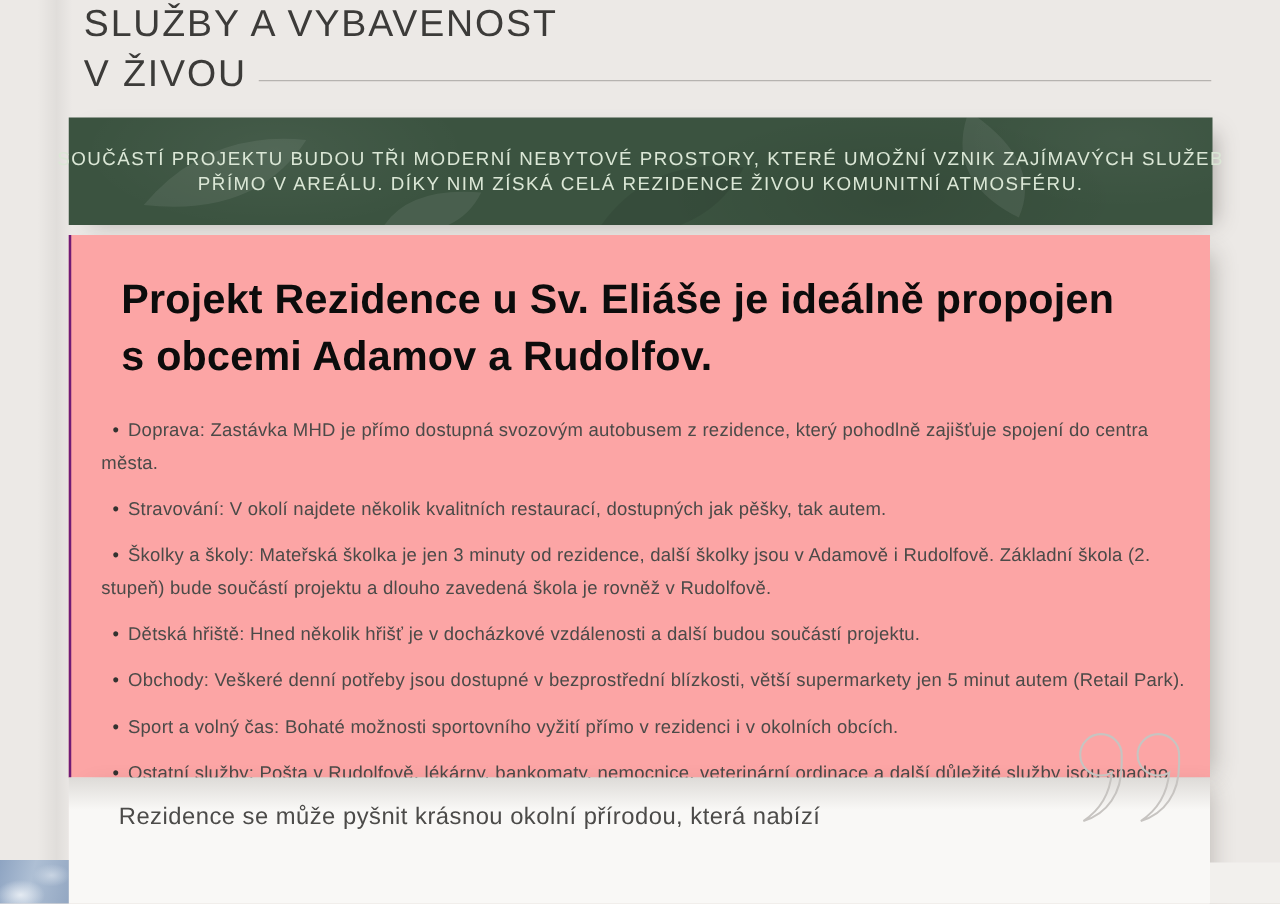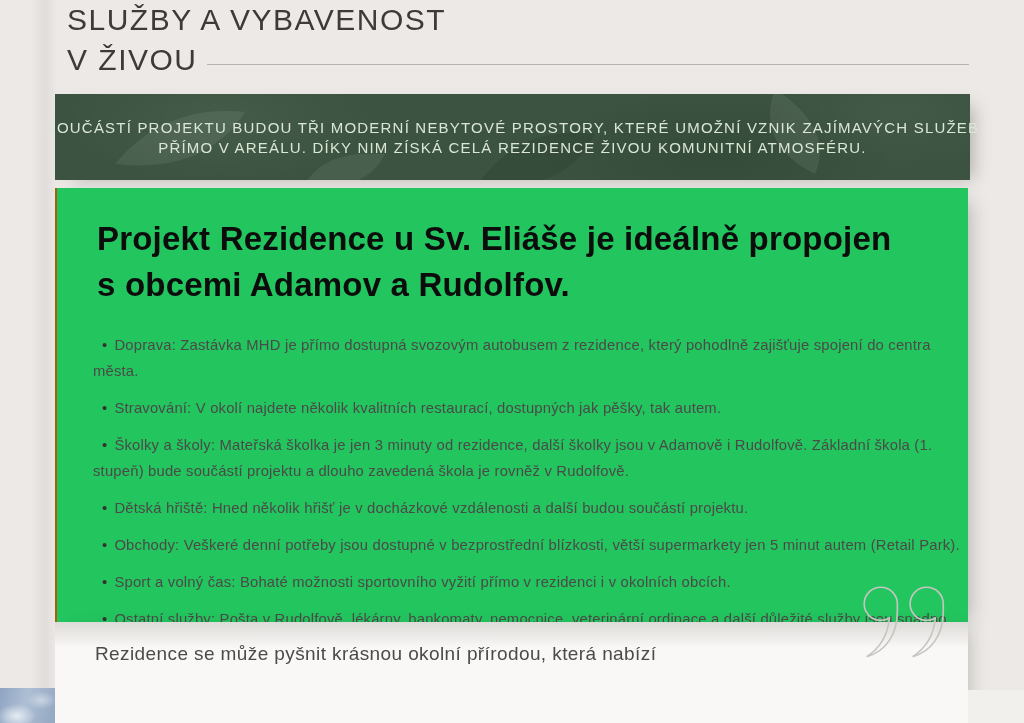--- a/index.html
+++ b/index.html
@@ -73,36 +73,36 @@
     text-align: center;
     white-space: nowrap;
     z-index: 1;
   }
 
   
   .card {
     position: absolute;
     left: 55px; top: 188px;
     width: 913px; height: 434px;
-    background: #22c55e;
-    border-left: 2px solid #a16207;
+    background: #fca5a5;
+    border-left: 2px solid #701a75;
     box-shadow: 10px 6px 18px -8px rgba(70,64,56,0.32);
   }
   .card-heading {
     margin: 28px 0 0 40px;
     color: #0c0c0c;
     font-size: 33px;
     font-weight: 700;
     line-height: 46px;
     letter-spacing: 0.2px;
   }
   .card-heading .h-line { display: block; white-space: nowrap; }
 
   .bullet-list {
-    margin: 24px 0 0 36px;
+    margin: 24px 0 0 24px;
     width: 880px;
   }
   .bullet-item {
     color: #4b4a48;
     font-size: 14.8px;
     line-height: 26px;
     letter-spacing: 0.2px;
     text-indent: 9px;
     margin-bottom: 11px;
   }
@@ -182,21 +182,21 @@
 
   <div class="card">
     <h2 class="card-heading">
       <span class="h-line">Projekt Rezidence u Sv. Eliáše je ideálně propojen</span>
       <span class="h-line">s obcemi Adamov a Rudolfov.</span>
     </h2>
 
     <div class="bullet-list">
       <p class="bullet-item"><span class="bullet-dot">•</span><span>Doprava: Zastávka MHD je přímo dostupná svozovým autobusem z rezidence, který pohodlně zajišťuje spojení do centra města.</span></p>
       <p class="bullet-item"><span class="bullet-dot">•</span><span>Stravování: V okolí najdete několik kvalitních restaurací, dostupných jak pěšky, tak autem.</span></p>
-      <p class="bullet-item"><span class="bullet-dot">•</span><span>Školky a školy: Mateřská školka je jen 3 minuty od rezidence, další školky jsou v Adamově i Rudolfově. Základní škola (1. stupeň) bude součástí projektu a dlouho zavedená škola je rovněž v Rudolfově.</span></p>
+      <p class="bullet-item"><span class="bullet-dot">•</span><span>Školky a školy: Mateřská školka je jen 3 minuty od rezidence, další školky jsou v Adamově i Rudolfově. Základní škola (2. stupeň) bude součástí projektu a dlouho zavedená škola je rovněž v Rudolfově.</span></p>
       <p class="bullet-item"><span class="bullet-dot">•</span><span>Dětská hřiště: Hned několik hřišť je v docházkové vzdálenosti a další budou součástí projektu.</span></p>
       <p class="bullet-item"><span class="bullet-dot">•</span><span>Obchody: Veškeré denní potřeby jsou dostupné v bezprostřední blízkosti, větší supermarkety jen 5 minut autem (Retail Park).</span></p>
       <p class="bullet-item"><span class="bullet-dot">•</span><span>Sport a volný čas: Bohaté možnosti sportovního vyžití přímo v rezidenci i v okolních obcích.</span></p>
       <p class="bullet-item"><span class="bullet-dot">•</span><span>Ostatní služby: Pošta v Rudolfově, lékárny, bankomaty, nemocnice, veterinární ordinace a další důležité služby jsou snadno dostupné.</span></p>
     </div>
   </div>
 
   <svg class="closing-quotes" width="86" height="74" viewBox="0 0 66 58" aria-hidden="true">
     <g fill="none" stroke="#c7c4c1" stroke-width="1.3">
       <path d="M27 14 C27 6.8 21.2 1 14 1 C6.8 1 1 6.8 1 14 C1 21.2 6.8 27 14 27 C16.5 27 18.8 26.3 20.8 25.1 C19.6 38.5 13.5 48.5 3 55.5 C18 51 27 38 27 20 Z"></path>

